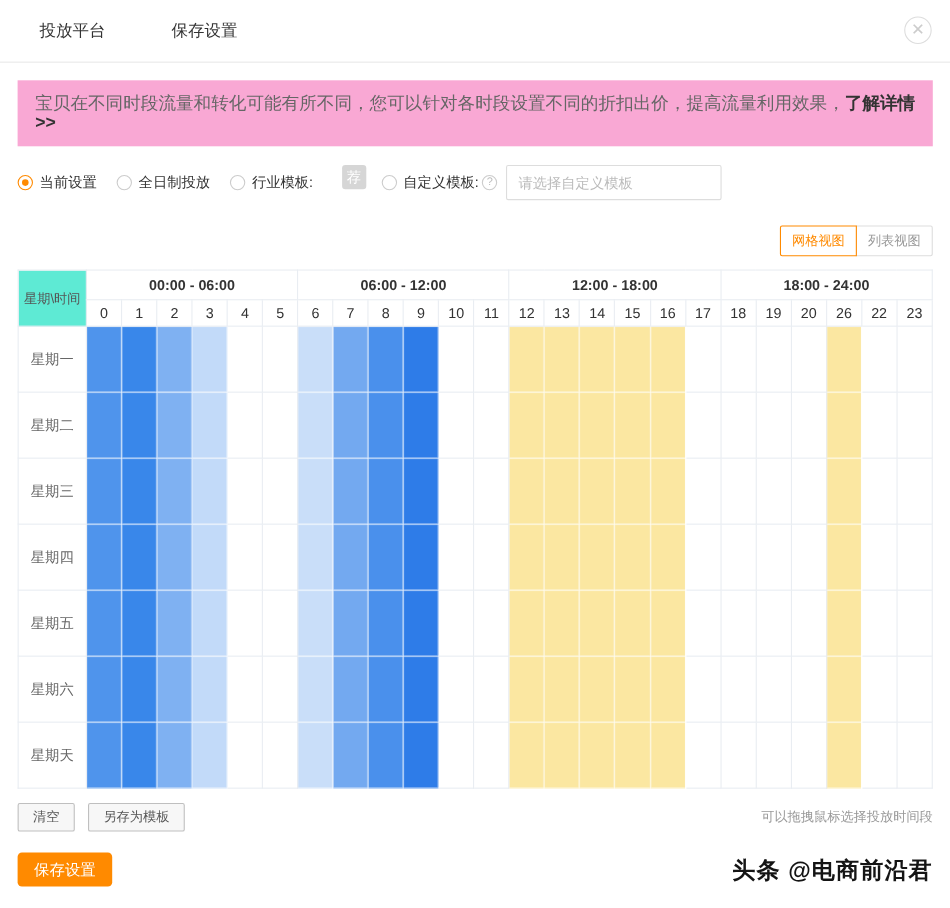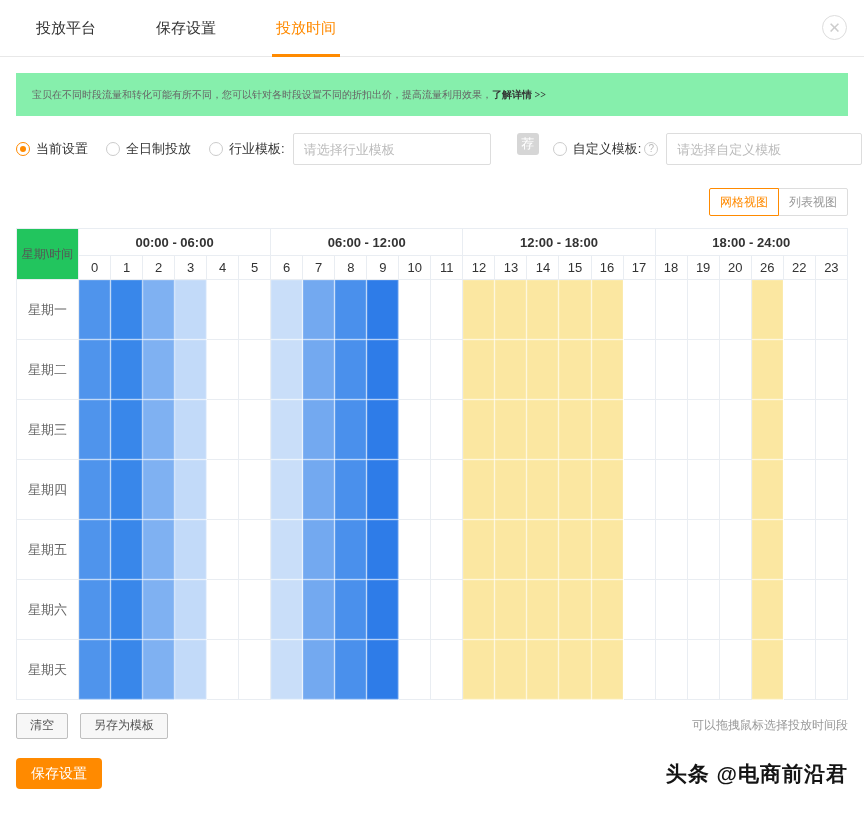--- a/index.html
+++ b/index.html
@@ -35,25 +35,24 @@
   .close-btn {
     position: absolute; right: 17px; top: 15px;
     width: 25px; height: 25px; border-radius: 50%;
     border: 1px solid #ddd; background: #fff;
     color: #ccc; font-size: 15px; line-height: 22px; text-align: center;
     cursor: pointer;
   }
   
   .notice {
     margin: 16px 16px 0;
-    background: #86efac;
+    background: #f9a8d4;
     padding: 13px 16px;
-    font-size: 10px; color: #666;
+    font-size: 16px; color: #666;
     line-height: 17px;
-    font-family: Liberation Serif, serif;
   }
   .notice .link { color: #333; font-weight: bold; cursor: pointer; }
   
   .options {
     margin: 16px 16px 0;
     display: flex; align-items: center;
     font-size: 13px; color: #333;
     height: 34px;
   }
   .opt { display: flex; align-items: center; margin-right: 18px; cursor: pointer; white-space: nowrap; }
@@ -97,21 +96,21 @@
     cursor: pointer;
   }
   .vbtn.grid { border-color: #ff8a00; color: #ff8a00; border-radius: 2px 0 0 2px; position: relative; z-index: 1; }
   .vbtn.list { border-radius: 0 2px 2px 0; margin-left: -1px; }
   
   table.schedule {
     margin: 0 16px; width: 832px;
     border-collapse: collapse; table-layout: fixed;
   }
   .schedule th, .schedule td { border: 1px solid #e9edf2; padding: 0; }
-  .schedule th.corner { font-size: 12px; color: #555; font-weight: normal; background: #22c55e; }
+  .schedule th.corner { font-size: 12px; color: #555; font-weight: normal; background: #5eead4; }
   .schedule th.range { height: 27px; font-size: 13px; color: #333; font-weight: bold; background: #fff; border-radius: 12px; }
   .schedule th.hour { height: 24px; font-size: 13px; color: #333; font-weight: normal; background: #fff; }
   .schedule th.day { font-size: 13px; color: #666; font-weight: normal; background: #fff; }
   .schedule td.cell { height: 60px; background: #fff; cursor: pointer; }
   .schedule td.cell.filled {
     border-color: rgba(255,255,255,0.65);
     box-shadow: inset 0 0 0 0.5px rgba(255,255,255,0.25);
   }
   
   .table-actions { margin: 12px 16px 9px; display: flex; align-items: center; height: 27px; }
@@ -132,40 +131,38 @@
   }
   .watermark { margin-left: auto; font-size: 21px; font-weight: bold; color: #141414; letter-spacing: 1px; }
 </style>
 </head>
 <body>
 
 <div class="tabbar">
 
   <div class="tab">投放平台</div>
     <div class="tab">保存设置</div>
-    <div class="tab active">投放时间</div>
     <button class="close-btn">✕</button>
 </div>
 
 <div class="notice"><span>宝贝在不同时段流量和转化可能有所不同，您可以针对各时段设置不同的折扣出价，提高流量利用效果，</span><span class="link">了解详情 &gt;&gt;</span>
 </div>
 
 <div class="options">
   <div class="opt">
     <span class="radio checked"></span>
     <span>当前设置</span>
   </div>
   <div class="opt">
     <span class="radio"></span>
     <span>全日制投放</span>
   </div>
   <div class="opt">
     <span class="radio"></span>
     <span>行业模板:</span>
-    <input class="select-box box-industry" placeholder="请选择行业模板" style="">
   </div>
   <span class="badge">荐</span>
   <div class="opt opt-custom">
     <span class="radio"></span>
     <span>自定义模板:</span>
     <span class="help">?</span>
     <input class="select-box box-custom" placeholder="请选择自定义模板" style="">
   </div>
 </div>
 

